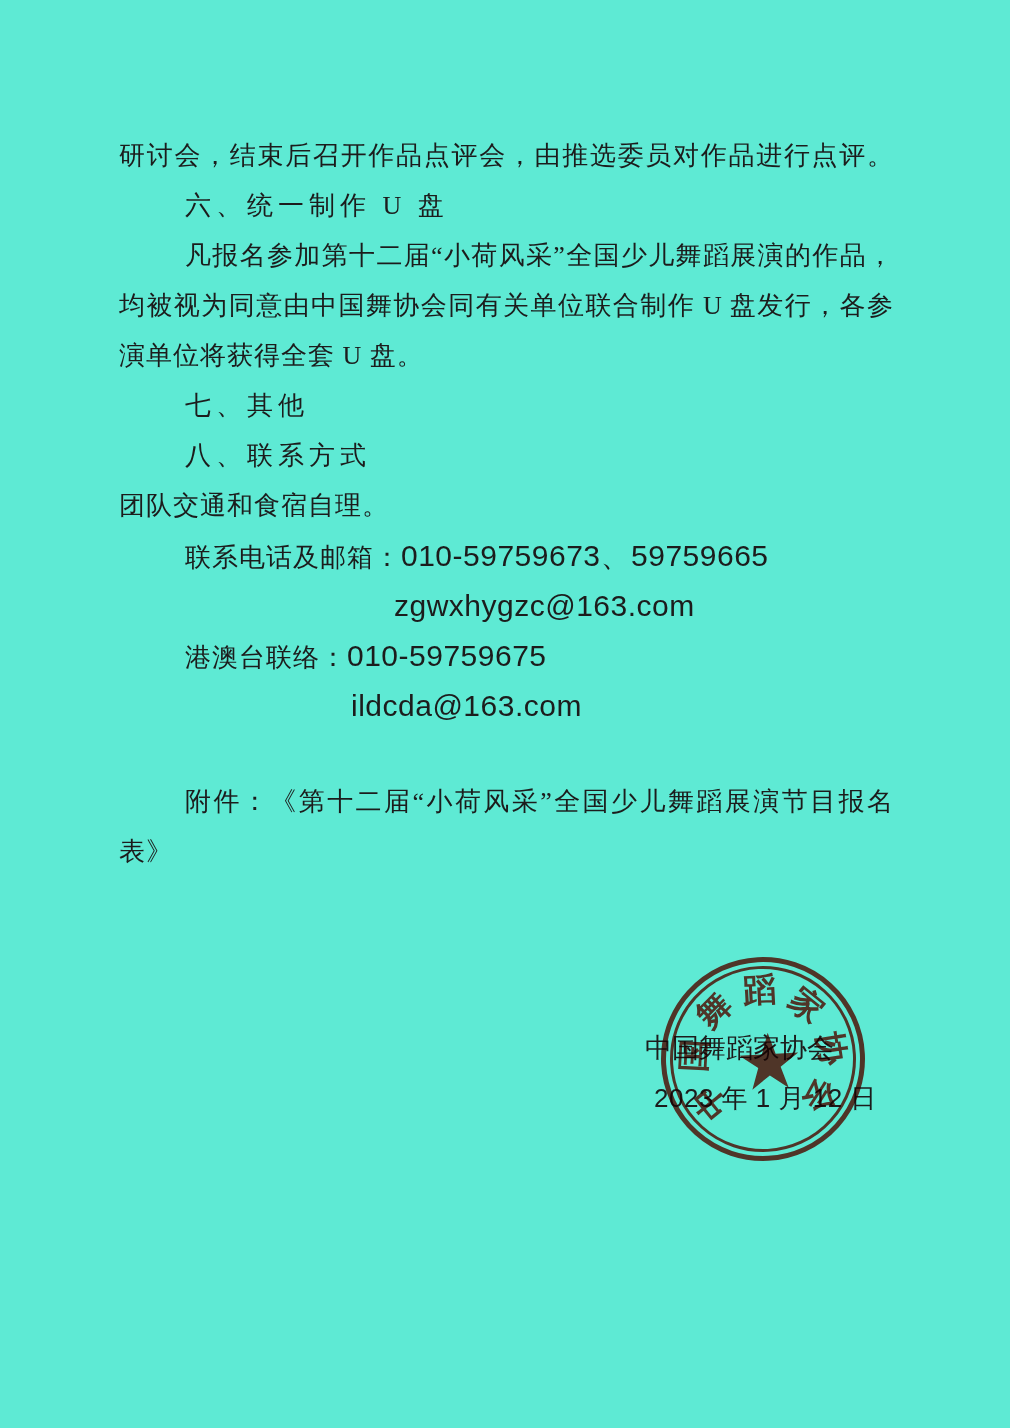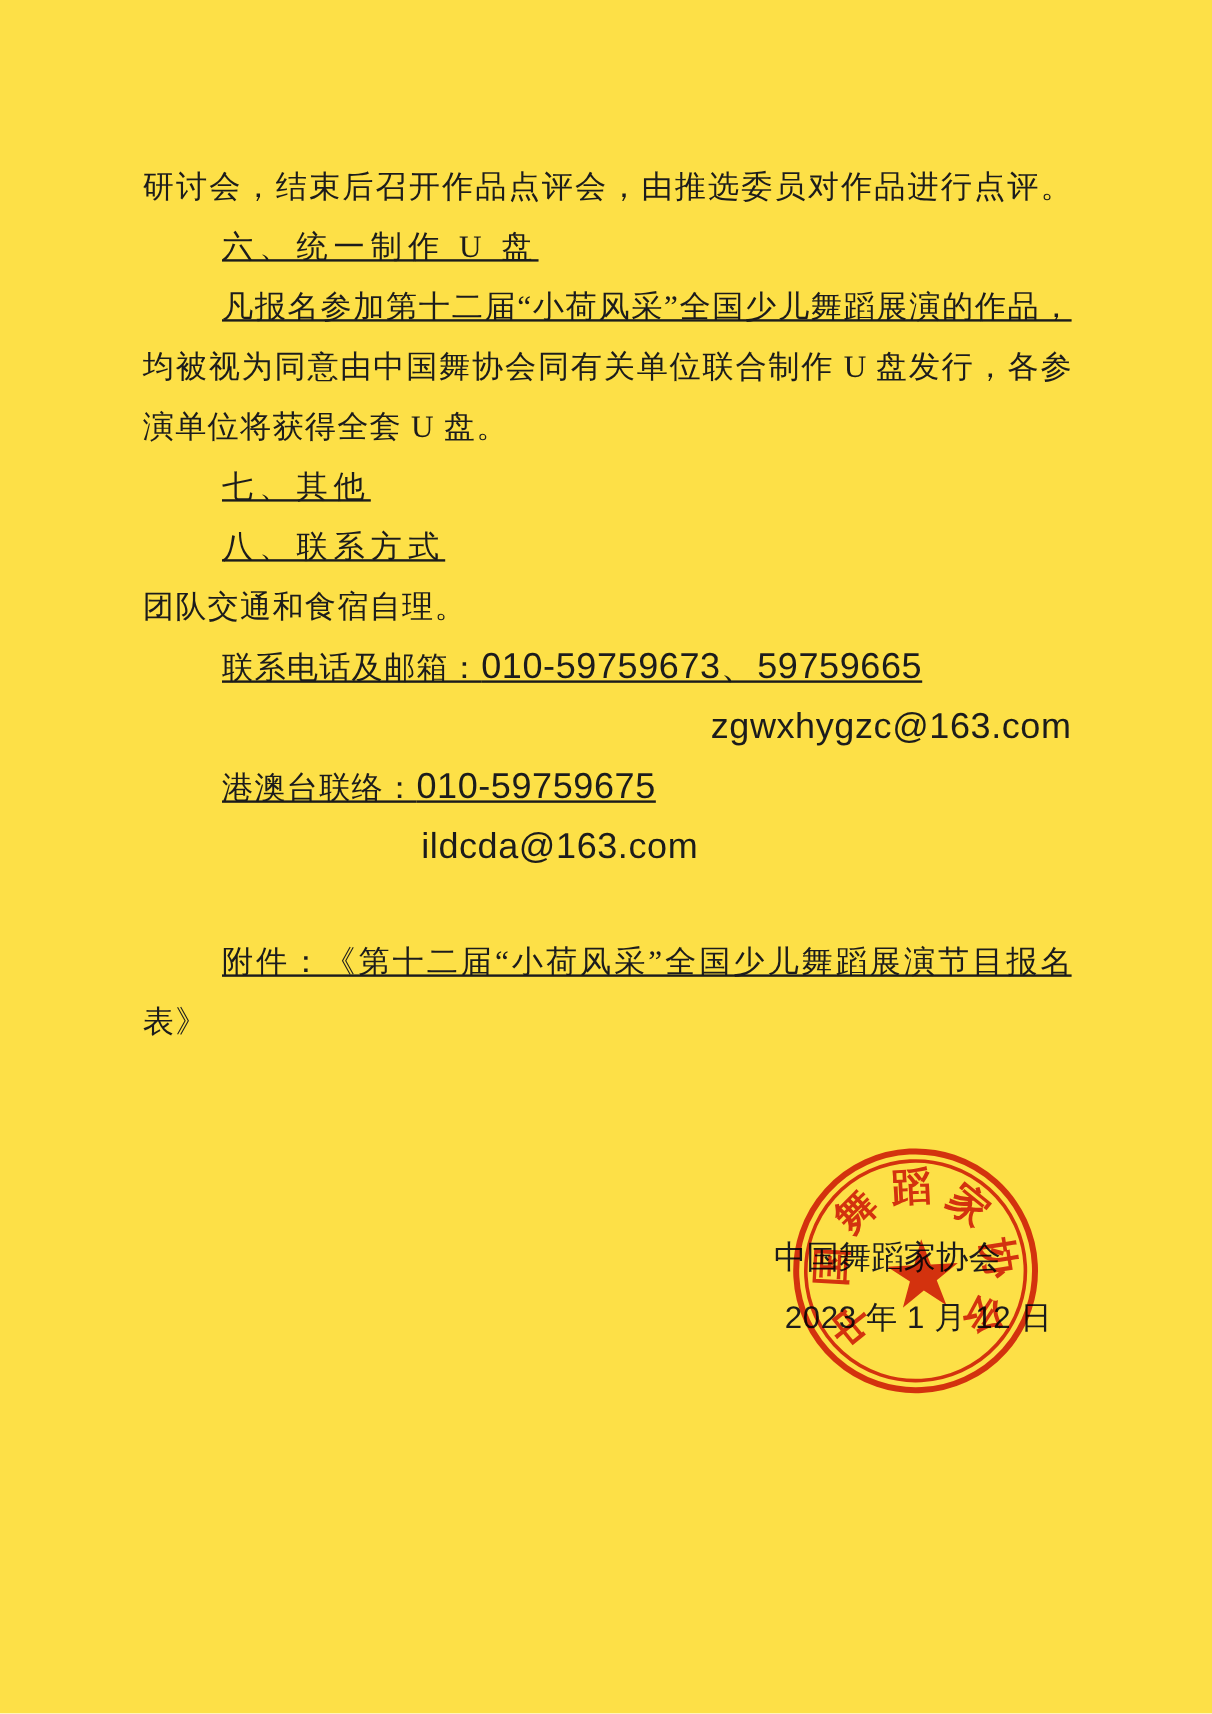--- a/index.html
+++ b/index.html
@@ -1,20 +1,20 @@
 <!DOCTYPE html>
 <html><head>
 <meta charset="utf-8">
 <style>
   html, body { margin: 0; padding: 0; background: #ffffff; }
   .page {
     position: relative;
     width: 1010px;
     height: 1428px;
-    background: #fde047;
+    background: #5eead4;
     overflow: hidden;
     font-family: "Liberation Serif", "DejaVu Serif", serif;
     color: #1c1c1c;
   }
   .text-block {
     position: absolute;
     left: 119px;
     top: 131px;
     width: 774px;
     font-size: 26px;
@@ -26,23 +26,23 @@
     white-space: nowrap;
   }
   .just {
     white-space: normal;
     letter-spacing: 0;
     text-align: justify;
     text-align-last: justify;
     -moz-text-align-last: justify;
     text-justify: inter-character;
   }
-  .indent { text-indent: 66px; text-decoration: underline; }
+  .indent { text-indent: 66px; }
   .loose { letter-spacing: 5px; }
-  .email1 { padding-left: 275px; text-align: right; }
+  .email1 { padding-left: 275px; }
   .email2 { padding-left: 232px; }
   .attach { margin-top: 46px; }
   .latin {
     font-family: "Liberation Sans", "DejaVu Sans", sans-serif;
     font-size: 30px;
     letter-spacing: 0.5px;
   }
   
   .sig-org {
     position: absolute;

